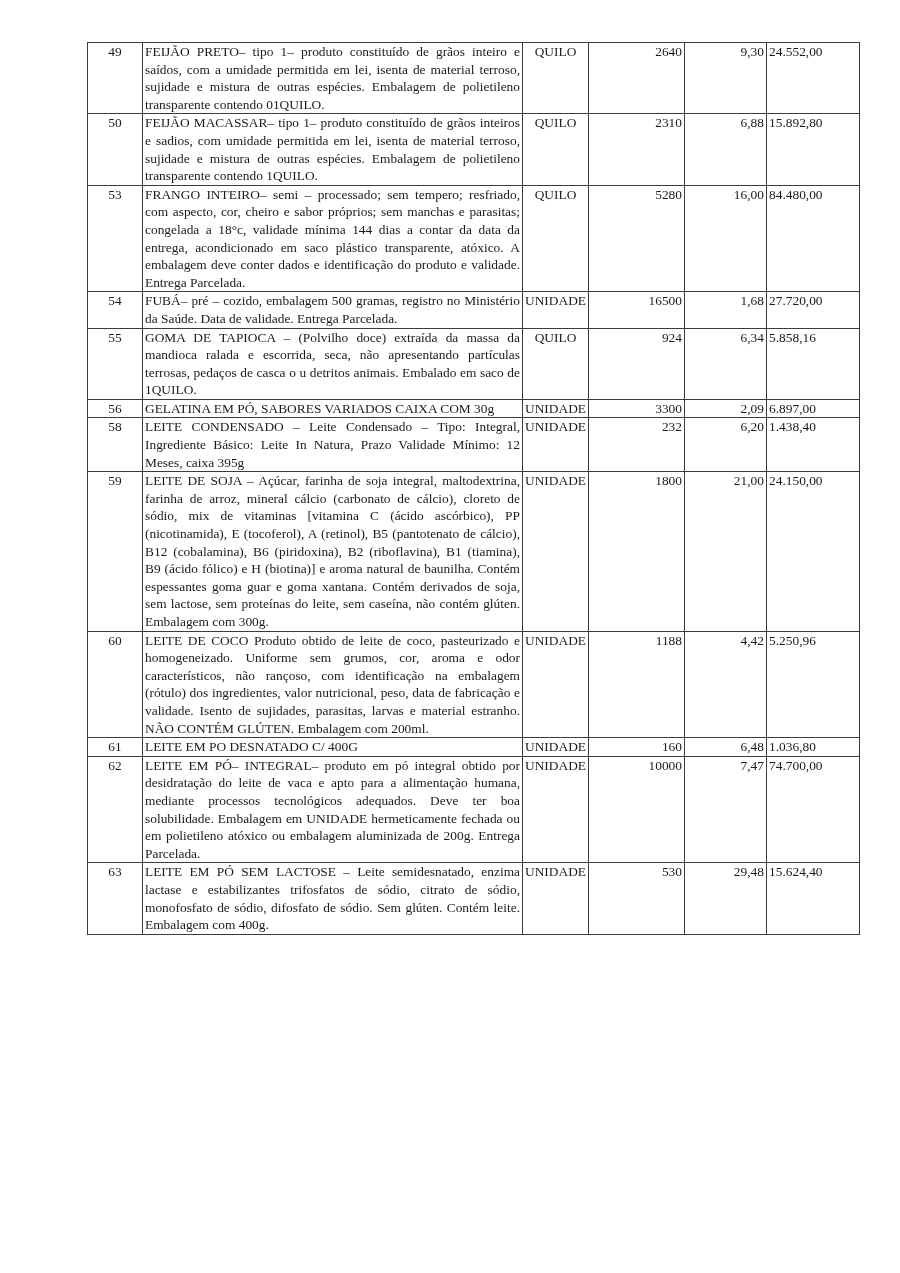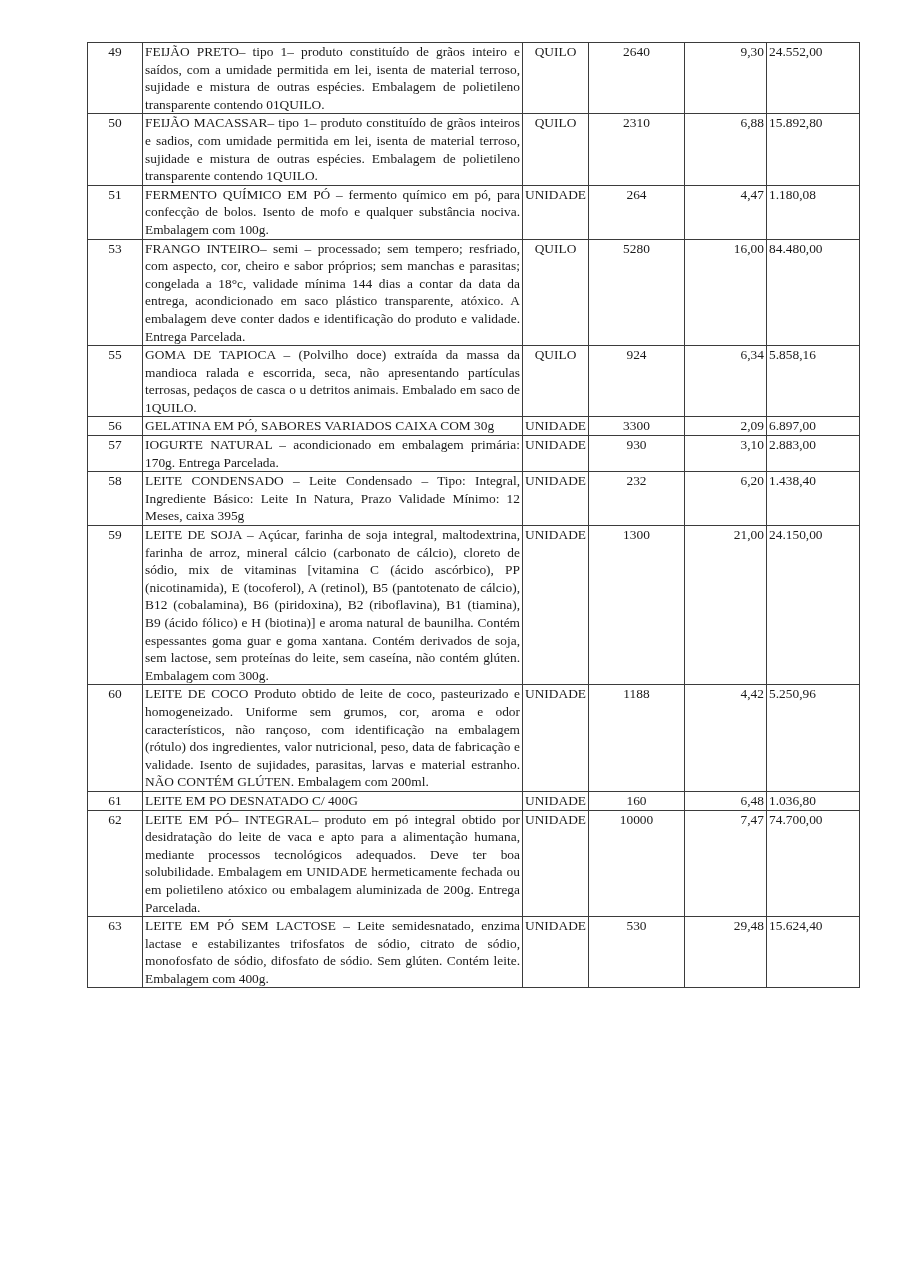--- a/index.html
+++ b/index.html
@@ -30,21 +30,21 @@
   }
   table.items td {
     border: 1px solid #3b3b3b;
     vertical-align: top;
     padding: 0 2px;
     overflow: hidden;
   }
   td.col-item  { text-align: center; padding-right: 10px; }
   td.col-desc  { text-align: justify; text-justify: inter-word; padding: 0 2px 1px 2px; }
   td.col-unit  { text-align: center; padding: 0 1px; font-family: Liberation Serif, serif; }
-  td.col-qty   { text-align: center; padding-right: 3px; }
+  td.col-qty   { text-align: right; padding-right: 3px; }
   td.col-price { text-align: right; padding-right: 3px; margin-left: 20px; }
   td.col-total { text-align: left; padding-right: 3px; }
 </style>
 </head>
 <body>
 
 <div class="sheet">
   <table class="items">
     <colgroup>
       <col style="width:55px">
@@ -65,72 +65,64 @@
         </tr>
         <tr>
           <td class="col-item">50</td>
           <td class="col-desc">FEIJÃO MACASSAR– tipo 1– produto constituído de grãos inteiros e sadios, com umidade permitida em lei, isenta de material terroso, sujidade e mistura de outras espécies. Embalagem de polietileno transparente contendo 1QUILO.</td>
           <td class="col-unit">QUILO</td>
           <td class="col-qty">2310</td>
           <td class="col-price">6,88</td>
           <td class="col-total">15.892,80</td>
         </tr>
         <tr>
-          <td class="col-item">51</td>
-          <td class="col-desc">FERMENTO QUÍMICO EM PÓ – fermento químico em pó, para confecção de bolos. Isento de mofo e qualquer substância nociva. Embalagem com 100g.</td>
-          <td class="col-unit">UNIDADE</td>
-          <td class="col-qty">264</td>
-          <td class="col-price">4,47</td>
-          <td class="col-total">1.180,08</td>
-        </tr>
-        <tr>
           <td class="col-item">53</td>
           <td class="col-desc">FRANGO INTEIRO– semi – processado; sem tempero; resfriado, com aspecto, cor, cheiro e sabor próprios; sem manchas e parasitas; congelada a 18°c, validade mínima 144 dias a contar da data da entrega, acondicionado em saco plástico transparente, atóxico. A embalagem deve conter dados e identificação do produto e validade. Entrega Parcelada.</td>
           <td class="col-unit">QUILO</td>
           <td class="col-qty">5280</td>
           <td class="col-price">16,00</td>
           <td class="col-total">84.480,00</td>
+        </tr>
+        <tr>
+          <td class="col-item">54</td>
+          <td class="col-desc">FUBÁ– pré – cozido, embalagem 500 gramas, registro no Ministério da Saúde. Data de validade. Entrega Parcelada.</td>
+          <td class="col-unit">UNIDADE</td>
+          <td class="col-qty">16500</td>
+          <td class="col-price">1,68</td>
+          <td class="col-total">27.720,00</td>
         </tr>
         <tr>
           <td class="col-item">55</td>
           <td class="col-desc">GOMA DE TAPIOCA – (Polvilho doce) extraída da massa da mandioca ralada e escorrida, seca, não apresentando partículas terrosas, pedaços de casca o u detritos animais. Embalado em saco de 1QUILO.</td>
           <td class="col-unit">QUILO</td>
           <td class="col-qty">924</td>
           <td class="col-price">6,34</td>
           <td class="col-total">5.858,16</td>
         </tr>
         <tr>
           <td class="col-item">56</td>
           <td class="col-desc">GELATINA EM PÓ, SABORES VARIADOS CAIXA COM 30g</td>
           <td class="col-unit">UNIDADE</td>
           <td class="col-qty">3300</td>
           <td class="col-price">2,09</td>
           <td class="col-total">6.897,00</td>
         </tr>
         <tr>
-          <td class="col-item">57</td>
-          <td class="col-desc">IOGURTE NATURAL – acondicionado em embalagem primária: 170g. Entrega Parcelada.</td>
-          <td class="col-unit">UNIDADE</td>
-          <td class="col-qty">930</td>
-          <td class="col-price">3,10</td>
-          <td class="col-total">2.883,00</td>
-        </tr>
-        <tr>
           <td class="col-item">58</td>
           <td class="col-desc">LEITE CONDENSADO – Leite Condensado – Tipo: Integral, Ingrediente Básico: Leite In Natura, Prazo Validade Mínimo: 12 Meses, caixa 395g</td>
           <td class="col-unit">UNIDADE</td>
           <td class="col-qty">232</td>
           <td class="col-price">6,20</td>
           <td class="col-total">1.438,40</td>
         </tr>
         <tr>
           <td class="col-item">59</td>
           <td class="col-desc">LEITE DE SOJA – Açúcar, farinha de soja integral, maltodextrina, farinha de arroz, mineral cálcio (carbonato de cálcio), cloreto de sódio, mix de vitaminas [vitamina C (ácido ascórbico), PP (nicotinamida), E (tocoferol), A (retinol), B5 (pantotenato de cálcio), B12 (cobalamina), B6 (piridoxina), B2 (riboflavina), B1 (tiamina), B9 (ácido fólico) e H (biotina)] e aroma natural de baunilha. Contém espessantes goma guar e goma xantana. Contém derivados de soja, sem lactose, sem proteínas do leite, sem caseína, não contém glúten. Embalagem com 300g.</td>
           <td class="col-unit">UNIDADE</td>
-          <td class="col-qty">1300</td>
+          <td class="col-qty">1800</td>
           <td class="col-price">21,00</td>
           <td class="col-total">24.150,00</td>
         </tr>
         <tr>
           <td class="col-item">60</td>
           <td class="col-desc">LEITE DE COCO Produto obtido de leite de coco, pasteurizado e homogeneizado. Uniforme sem grumos, cor, aroma e odor característicos, não rançoso, com identificação na embalagem (rótulo) dos ingredientes, valor nutricional, peso, data de fabricação e validade. Isento de sujidades, parasitas, larvas e material estranho. NÃO CONTÉM GLÚTEN. Embalagem com 200ml.</td>
           <td class="col-unit">UNIDADE</td>
           <td class="col-qty">1188</td>
           <td class="col-price">4,42</td>
           <td class="col-total">5.250,96</td>

